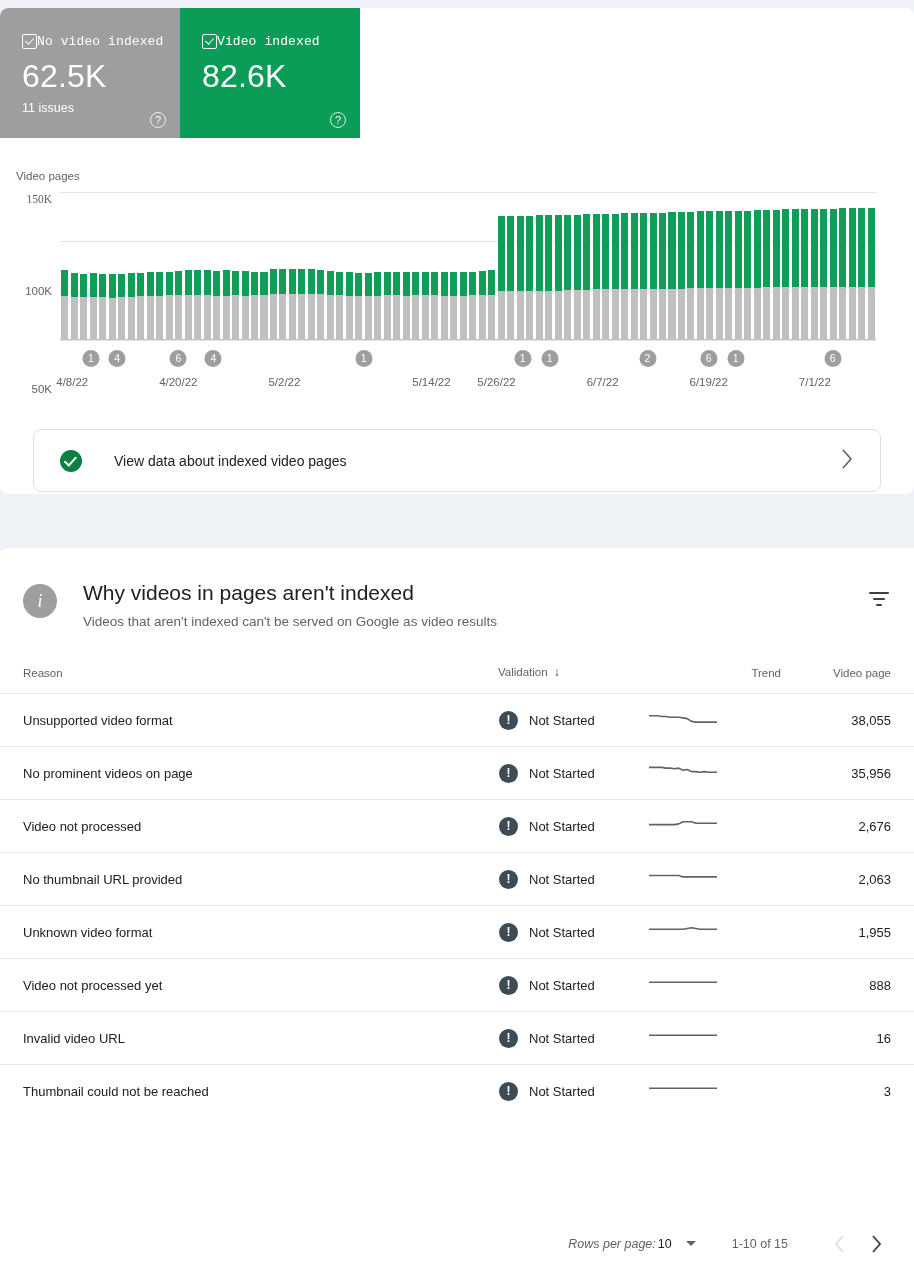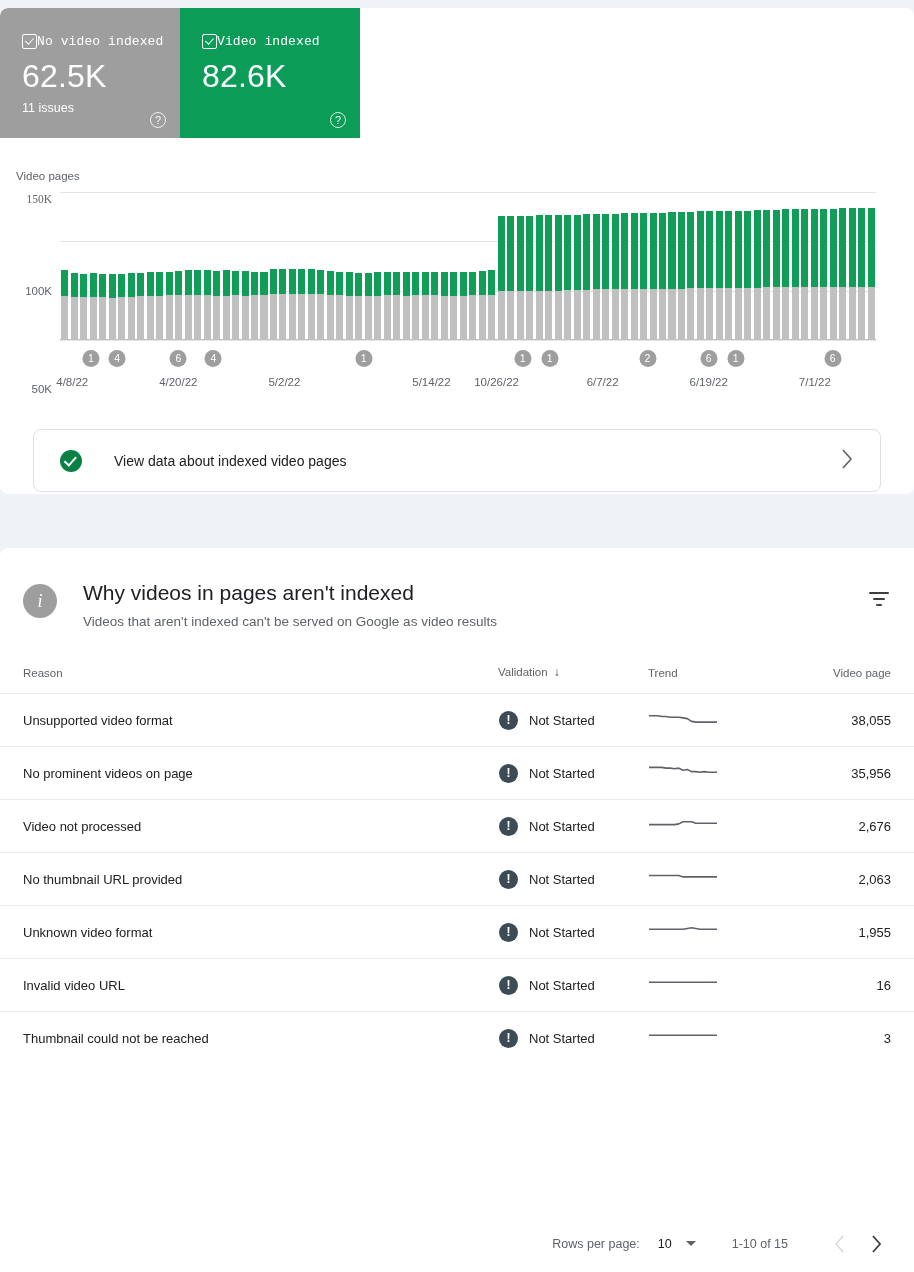--- a/index.html
+++ b/index.html
@@ -229,21 +229,21 @@
   table.issues th {
     font-weight: 400;
     font-size: 11.5px;
     color: #5f6368;
     padding: 0 0 14px 0;
     text-align: left;
     vertical-align: bottom;
   }
   table.issues th.c-reason   { padding-left: 23px; }
   table.issues th.c-valid    { width: 150px; }
-  table.issues th.c-trend    { width: 133px; }
+  table.issues th.c-trend    { width: 133px; text-align: right; }
   table.issues th.c-count    { width: 110px; text-align: right; padding-right: 23px; }
   .sort-arrow { color: #3c4043; font-size: 12px; margin-left: 6px; }
 
   table.issues td {
     border-top: 1px solid #e8eaed;
     height: 50px;
     font-size: 13px;
     color: #202124;
     vertical-align: middle;
   }
@@ -263,21 +263,21 @@
 
   
   .pager {
     position: absolute; left: 0; bottom: 0;
     width: 914px; height: 57px;
     display: flex; align-items: center; justify-content: flex-end;
     padding-right: 20px; box-sizing: border-box;
     font-size: 12.5px; color: #5f6368;
     gap: 0;
   }
-  .pager-label { margin-right: 18px; }
+  .pager-label { margin-right: 2px; font-style: italic; }
   .pager-select {
     display: flex; align-items: center; gap: 14px;
     color: #202124; cursor: pointer;
   }
   .caret {
     width: 0; height: 0;
     border-left: 5px solid transparent;
     border-right: 5px solid transparent;
     border-top: 5px solid #5f6368;
   }
@@ -693,21 +693,21 @@
           <div class="annot" style="left: 72%;">2</div>
           <div class="annot" style="left: 79.5%;">6</div>
           <div class="annot" style="left: 82.8%;">1</div>
           <div class="annot" style="left: 94.7%;">6</div>
         </div>
       <div class="xtick-row" id="xticks">
           <span class="xtick" style="left: 1.5%;">4/8/22</span>
           <span class="xtick" style="left: 14.5%;">4/20/22</span>
           <span class="xtick" style="left: 27.5%;">5/2/22</span>
           <span class="xtick" style="left: 40.5%; margin-left: 41px;">5/14/22</span>
-          <span class="xtick" style="left: 53.5%;">10/26/22</span>
+          <span class="xtick" style="left: 53.5%;">5/26/22</span>
           <span class="xtick" style="left: 66.5%;">6/7/22</span>
           <span class="xtick" style="left: 79.5%; text-align: center;">6/19/22</span>
           <span class="xtick" style="left: 92.5%;">7/1/22</span>
         </div>
     </div>
 
     <div class="link-banner">
       <span class="banner-check"></span>
       <span class="banner-text">View data about indexed video pages</span>
       <span class="banner-chev">
@@ -810,20 +810,35 @@
             </div>
           </td>
           <td>
             <svg class="spark" width="68" height="14" viewBox="0 0 68 14">
               <polyline points="0.0,4.2 4.3,4.2 8.5,4.2 12.8,4.2 17.0,4.2 21.3,4.2 25.5,4.2 29.8,4.2 34.0,4.2 38.3,3.5 42.5,2.8 46.8,3.5 51.0,4.2 55.3,4.2 59.5,4.2 63.8,4.2 68.0,4.2" fill="none" stroke="#5f6368" stroke-width="1.6" stroke-linecap="round" stroke-linejoin="round"></polyline>
             </svg>
           </td>
           <td class="c-count">1,955</td>
         </tr>
         <tr>
+          <td class="c-reason">Video not processed yet</td>
+          <td class="c-valid">
+            <div class="valid-cell">
+              <span class="status-dot">!</span>
+              <span class="status-text">Not Started</span>
+            </div>
+          </td>
+          <td>
+            <svg class="spark" width="68" height="14" viewBox="0 0 68 14">
+              <polyline points="0.0,4.2 4.3,4.2 8.5,4.2 12.8,4.2 17.0,4.2 21.3,4.2 25.5,4.2 29.8,4.2 34.0,4.2 38.3,4.2 42.5,4.2 46.8,4.2 51.0,4.2 55.3,4.2 59.5,4.2 63.8,4.2 68.0,4.2" fill="none" stroke="#5f6368" stroke-width="1.6" stroke-linecap="round" stroke-linejoin="round"></polyline>
+            </svg>
+          </td>
+          <td class="c-count">888</td>
+        </tr>
+        <tr>
           <td class="c-reason">Invalid video URL</td>
           <td class="c-valid">
             <div class="valid-cell">
               <span class="status-dot">!</span>
               <span class="status-text">Not Started</span>
             </div>
           </td>
           <td>
             <svg class="spark" width="68" height="14" viewBox="0 0 68 14">
               <polyline points="0.0,4.2 4.3,4.2 8.5,4.2 12.8,4.2 17.0,4.2 21.3,4.2 25.5,4.2 29.8,4.2 34.0,4.2 38.3,4.2 42.5,4.2 46.8,4.2 51.0,4.2 55.3,4.2 59.5,4.2 63.8,4.2 68.0,4.2" fill="none" stroke="#5f6368" stroke-width="1.6" stroke-linecap="round" stroke-linejoin="round"></polyline>

